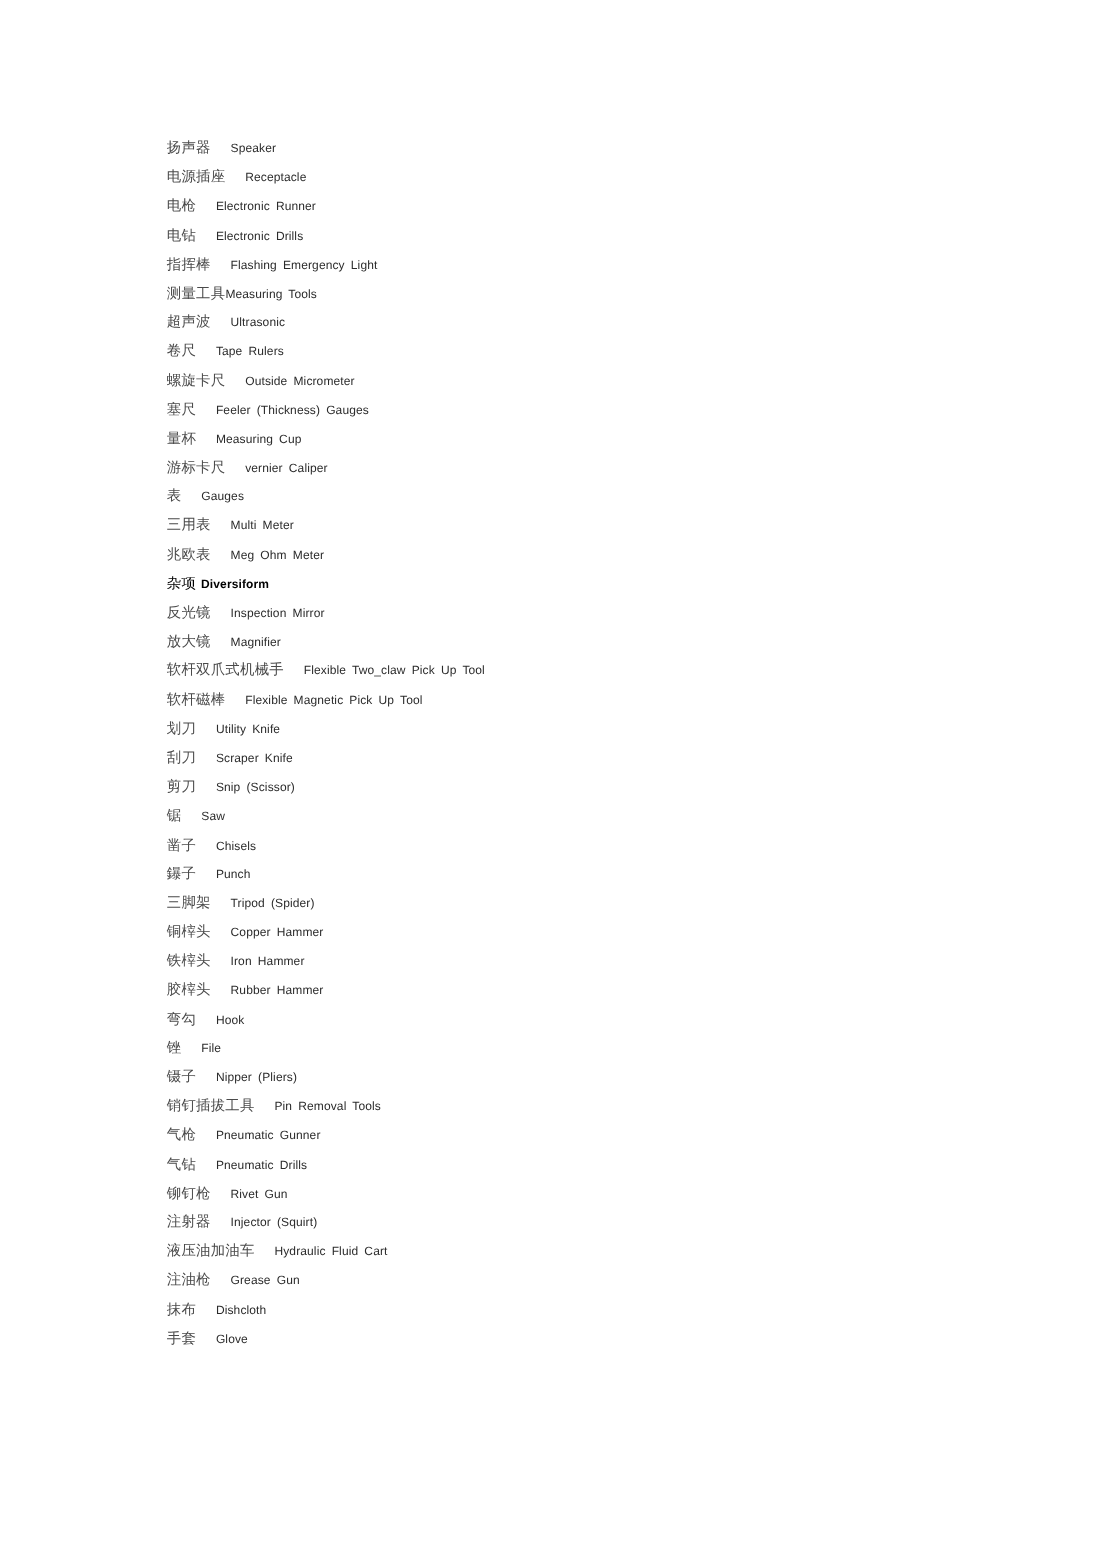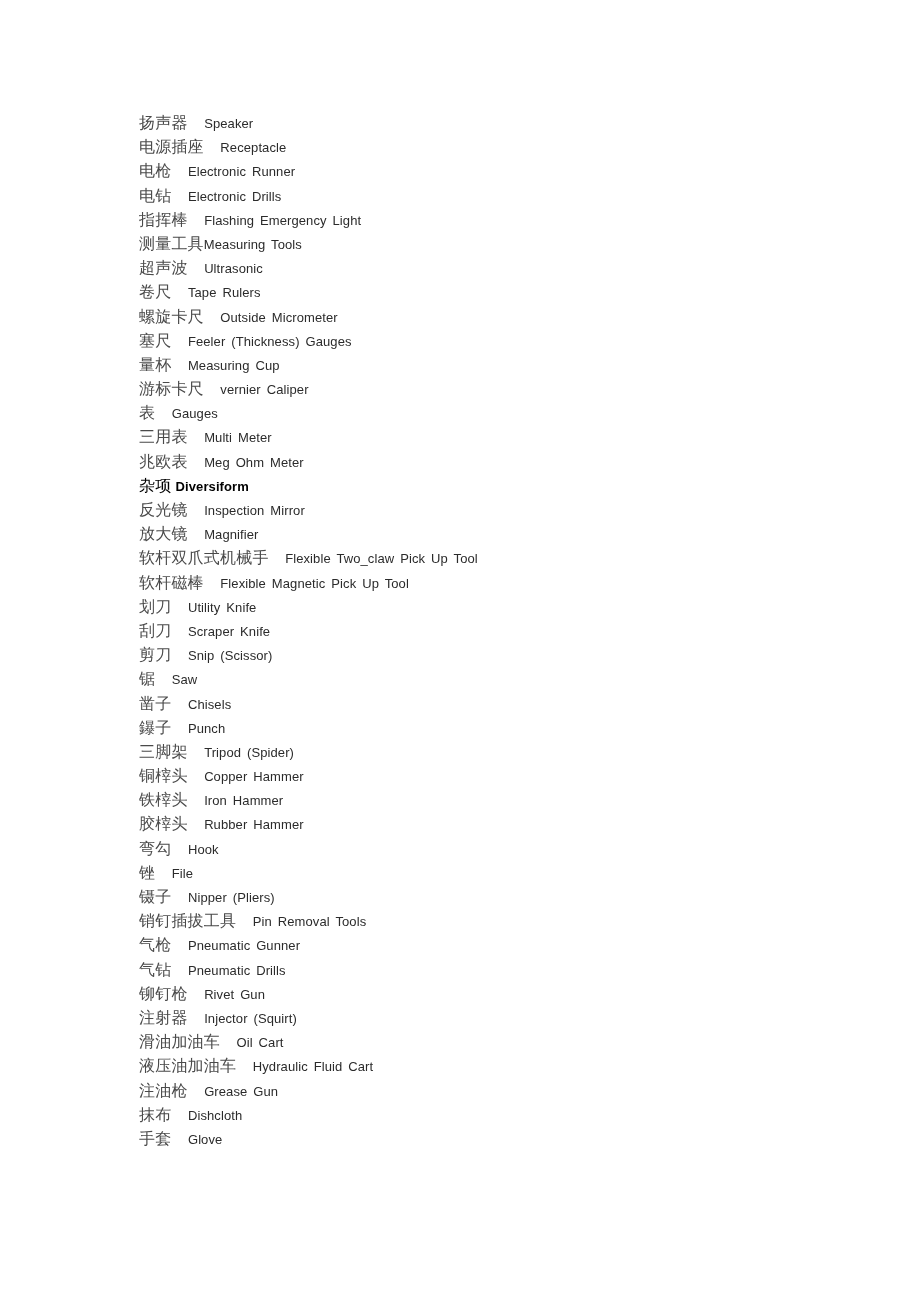--- a/index.html
+++ b/index.html
@@ -32,31 +32,31 @@
     display: block;
     height: 24.2px;
     line-height: 24.2px;
     white-space: pre;
     font-size: 14.5px;
     color: #3a3a3a;
     letter-spacing: 0.1px;
   }
   .entry .cn {
     font-family: Liberation Mono, monospace;
-    font-size: 16px;
+    font-size: 12px;
     color: #4a4a4a;
     letter-spacing: 0.2px;
   }
   .entry .gap {
     white-space: pre;
     font-family: "Liberation Sans", sans-serif;
   }
   .entry .en {
     font-family: "Liberation Sans", "DejaVu Sans", sans-serif;
-    font-size: 13px;
+    font-size: 10px;
     color: #2b2b2b;
     word-spacing: 2.2px;
   }
   .entry.heading .cn,
   .entry.heading .en {
     color: #000000;
   }
   .entry.heading .en {
     font-weight: bold;
   }
@@ -97,19 +97,18 @@
       <div class="entry"><span class="cn">铁榟头</span><span class="gap">    </span><span class="en">Iron Hammer</span></div>
       <div class="entry"><span class="cn">胶榟头</span><span class="gap">    </span><span class="en">Rubber Hammer</span></div>
       <div class="entry"><span class="cn">弯勾</span><span class="gap">    </span><span class="en">Hook</span></div>
       <div class="entry"><span class="cn">锉</span><span class="gap">    </span><span class="en">File</span></div>
       <div class="entry"><span class="cn">镊子</span><span class="gap">    </span><span class="en">Nipper (Pliers)</span></div>
       <div class="entry"><span class="cn">销钉插拔工具</span><span class="gap">    </span><span class="en">Pin Removal Tools</span></div>
       <div class="entry"><span class="cn">气枪</span><span class="gap">    </span><span class="en">Pneumatic Gunner</span></div>
       <div class="entry"><span class="cn">气钻</span><span class="gap">    </span><span class="en">Pneumatic Drills</span></div>
       <div class="entry"><span class="cn">铆钉枪</span><span class="gap">    </span><span class="en">Rivet Gun</span></div>
       <div class="entry"><span class="cn">注射器</span><span class="gap">    </span><span class="en">Injector (Squirt)</span></div>
-      <div class="entry"><span class="cn">滑油加油车</span><span class="gap">    </span><span class="en">Oil Cart</span></div>
       <div class="entry"><span class="cn">液压油加油车</span><span class="gap">    </span><span class="en">Hydraulic Fluid Cart</span></div>
       <div class="entry"><span class="cn">注油枪</span><span class="gap">    </span><span class="en">Grease Gun</span></div>
       <div class="entry"><span class="cn">抹布</span><span class="gap">    </span><span class="en">Dishcloth</span></div>
       <div class="entry"><span class="cn">手套</span><span class="gap">    </span><span class="en">Glove</span></div>
     </div>
 </div>
 
 </body></html>

